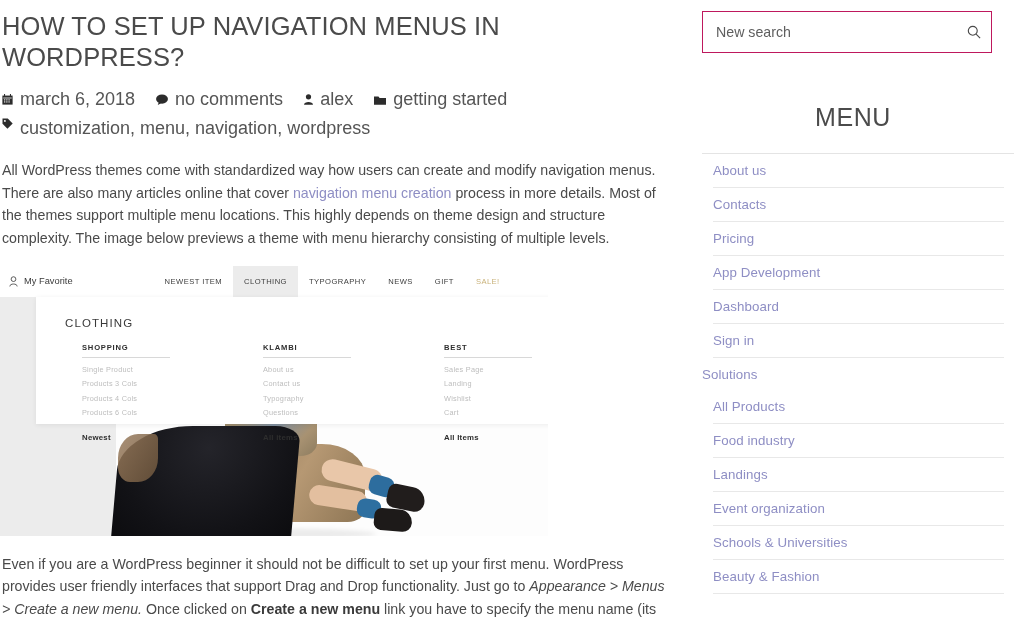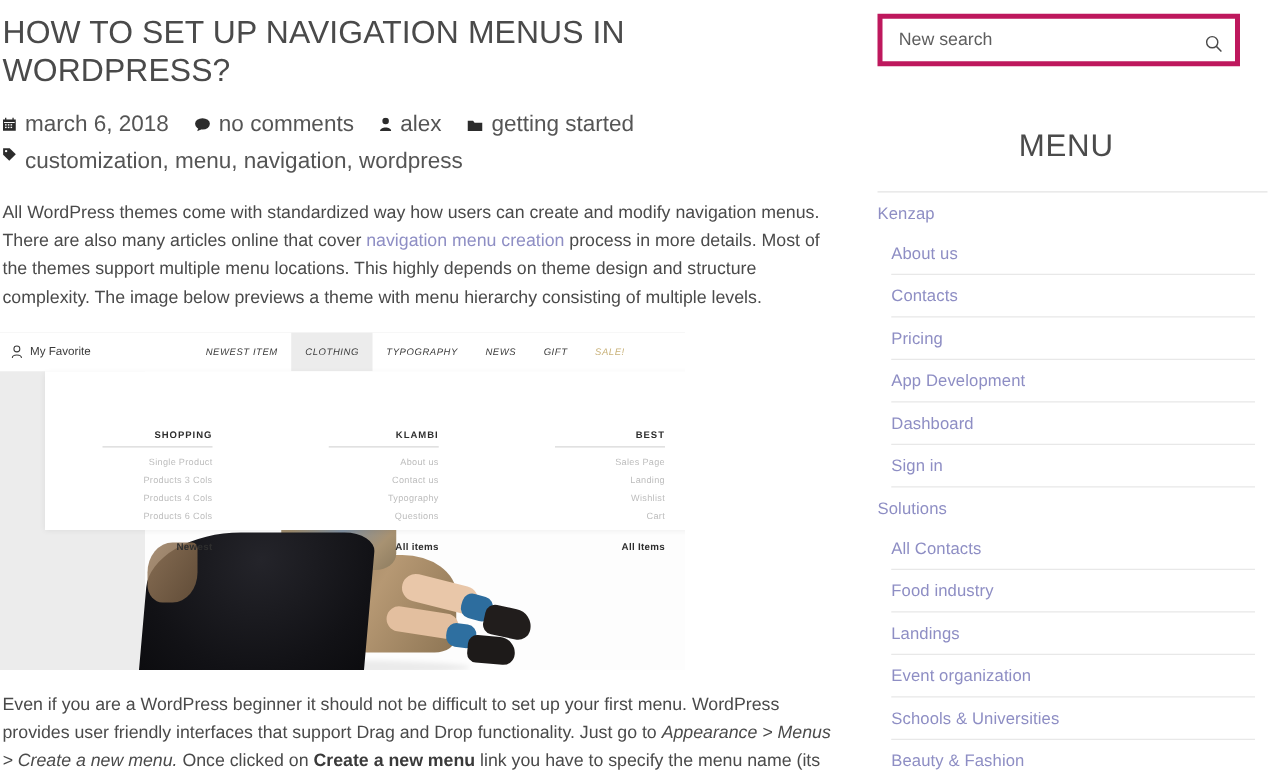--- a/index.html
+++ b/index.html
@@ -38,29 +38,29 @@
   #para1 { margin-top: 20px; width: 672px; }
   #para2 { margin-top: 17px; width: 672px; }
   .ilink { color: #8e8ec4; text-decoration: none; }
   .para em { font-style: italic; }
   .para strong { font-weight: bold; color: #3a3a3a; }
 
   
   .embed {
     position: relative; width: 548px; height: 270px;
     margin-top: 16px; margin-left: 0;
-    background: #ececec; overflow: hidden; text-align: right;
+    background: #ececec; overflow: hidden;
   }
   .embed-nav {
     position: absolute; left: 0; top: 0; width: 672px; height: 31px;
     background: #ffffff; display: flex; align-items: center;
   }
   .fav { display: inline-flex; align-items: center; margin-left: 9px; font-size: 9.3px; color: #3a3a3a; }
   .fav .mi { margin-right: 6px; display: inline-flex; }
-  .nav-items { display: flex; align-items: center; margin-left: 81px; height: 31px; font-style: italic; }
+  .nav-items { display: flex; align-items: center; margin-left: 81px; height: 31px; }
   .nav-it {
     font-size: 7.6px; letter-spacing: .45px; color: #3c3c3c;
     padding: 0 11px; height: 31px; line-height: 31px; white-space: nowrap;
   }
   .nav-it.active { background: #ececec; }
   .nav-it.sale { color: #c9b27a; }
   .nav-icons { position: absolute; right: 12px; top: 0; height: 31px; display: flex; align-items: center; gap: 9px; }
   .cart-wrap { position: relative; display: inline-flex; }
   .cart-badge {
     position: absolute; right: -3px; top: -3px; width: 8px; height: 8px;
@@ -155,21 +155,21 @@
     font-size: 7.6px; letter-spacing: .8px; font-weight: bold; color: #2e2e2e;
     padding-bottom: 5px; border-bottom: 1px solid #d8d8d8; margin-bottom: 7px;
   }
   .dd-li { font-size: 7.3px; color: #bdbdbd; margin-bottom: 5.5px; letter-spacing: .25px; }
   .dd-li.last { color: #2e2e2e; font-weight: bold; font-size: 7.8px; margin-top: 16px; }
 
   
   .sidebar { width: 334px; padding: 11px 20px 0 12px; }
   .search-box {
     position: relative; width: 290px; height: 42px;
-    border: 4px solid #be185d; background: #fff;
+    border: 1px solid #be185d; background: #fff;
     display: flex; align-items: center;
   }
   .search-input {
     border: none; outline: none; background: transparent;
     font-family: "Liberation Sans", sans-serif; font-size: 14.2px;
     color: #5e5e5e; padding: 0 34px 0 13px; width: 100%; height: 100%;
   }
   .search-input::placeholder { color: #5e5e5e; }
   .search-btn {
     position: absolute; right: 10px; top: 0; height: 42px;
@@ -385,23 +385,20 @@
               <line x1="10.4" y1="10.4" x2="15" y2="15" stroke="#4a4a4a" stroke-width="1.3"></line>
             </svg>
         </span>
       </button>
     </div>
 
     <h2 class="menu-title">MENU</h2>
     <div class="menu-divider"></div>
 
     <ul class="menu-list">
-      <li class="menu-li parent">
-          <a class="menu-link" href="#">Kenzap</a>
-        </li>
       <li class="menu-li child">
           <a class="menu-link" href="#">About us</a>
         </li>
       <li class="menu-li child">
           <a class="menu-link" href="#">Contacts</a>
         </li>
       <li class="menu-li child">
           <a class="menu-link" href="#">Pricing</a>
         </li>
       <li class="menu-li child">
@@ -410,21 +407,21 @@
       <li class="menu-li child">
           <a class="menu-link" href="#">Dashboard</a>
         </li>
       <li class="menu-li child">
           <a class="menu-link" href="#">Sign in</a>
         </li>
       <li class="menu-li parent">
           <a class="menu-link" href="#">Solutions</a>
         </li>
       <li class="menu-li child">
-          <a class="menu-link" href="#">All Contacts</a>
+          <a class="menu-link" href="#">All Products</a>
         </li>
       <li class="menu-li child">
           <a class="menu-link" href="#">Food industry</a>
         </li>
       <li class="menu-li child">
           <a class="menu-link" href="#">Landings</a>
         </li>
       <li class="menu-li child">
           <a class="menu-link" href="#">Event organization</a>
         </li>

